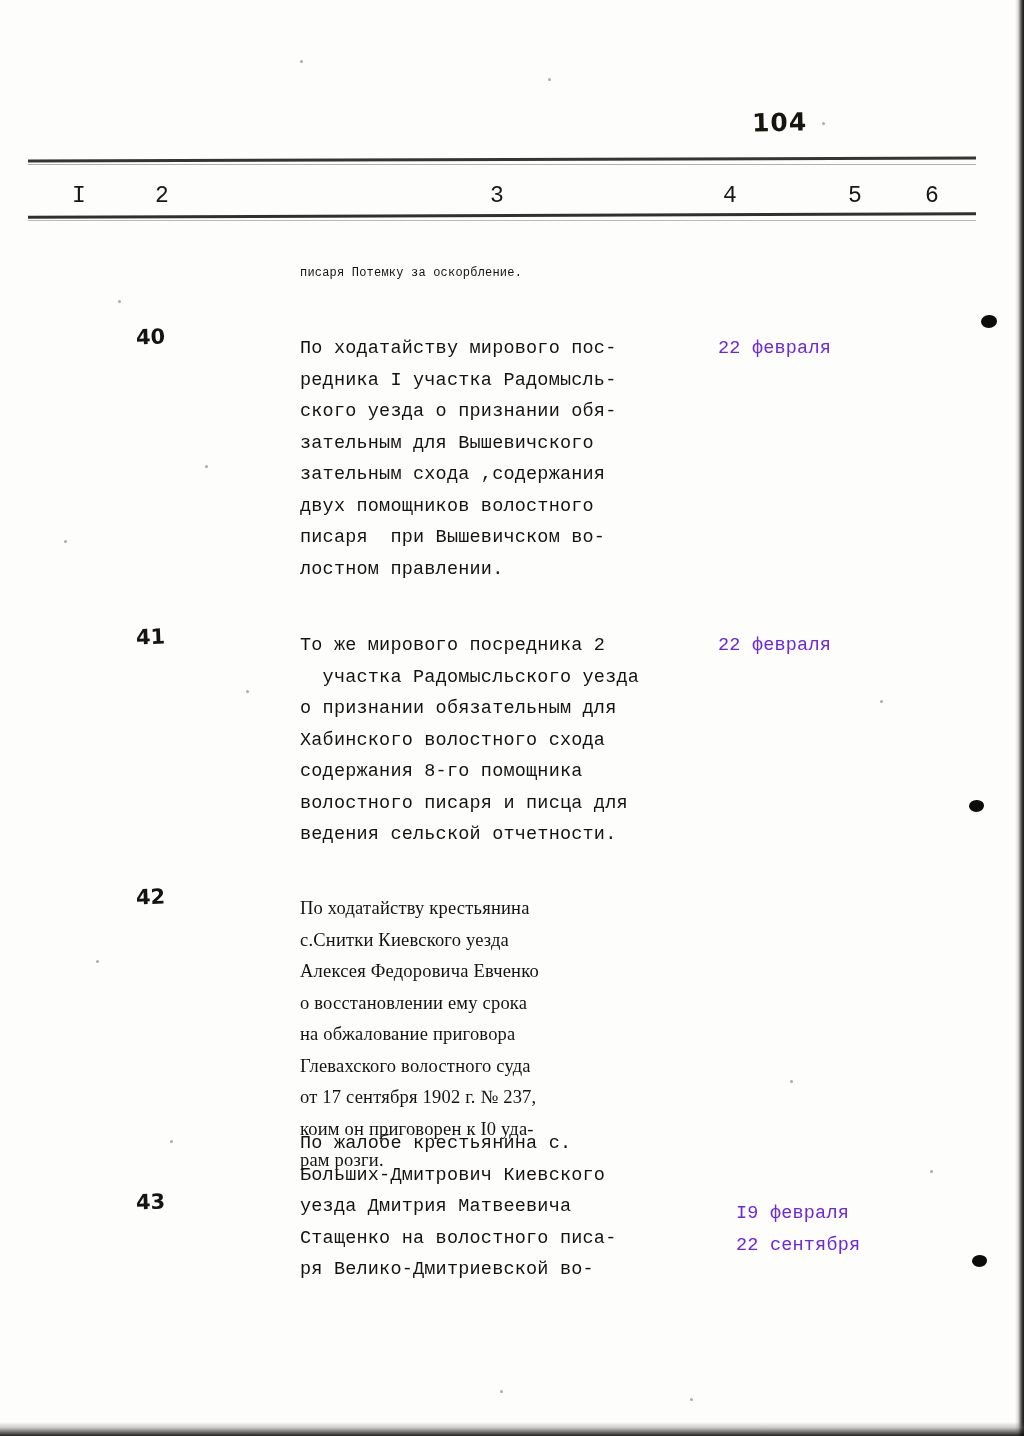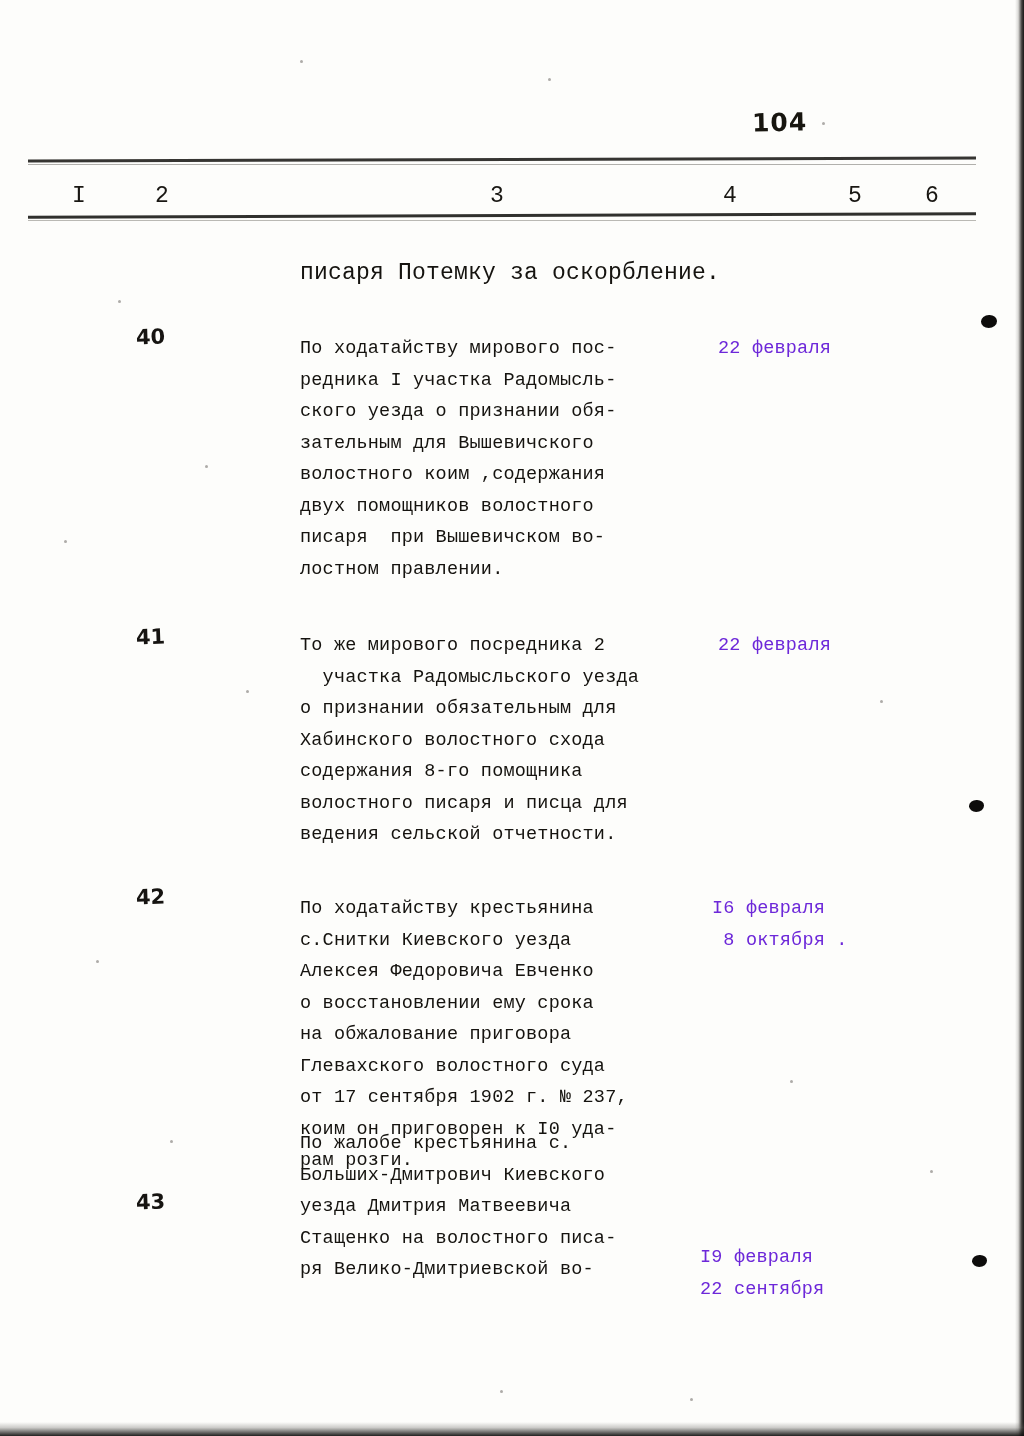--- a/index.html
+++ b/index.html
@@ -123,21 +123,21 @@
     line-height: 31.5px;
     letter-spacing: 0.2px;
     color: #6d28d9;
     white-space: pre-wrap;
   }
   .cont-line {
     position: absolute;
     left: 300px;
     top: 258px;
     font-family: "Liberation Mono", "DejaVu Sans Mono", monospace;
-    font-size: 23px;
+    font-size: 12px;
     line-height: 31.5px;
     letter-spacing: 0.2px;
     color: #15130f;
   }
 </style>
 </head>
 <body>
 
 <div class="page">
 
@@ -156,56 +156,54 @@
   <div class="colnum" style="left:848px;">5</div>
   <div class="colnum" style="left:925px;">6</div>
 
   <div class="cont-line">писаря Потемку  за оскорбление.</div>
 
   <div class="entry-no" style="left:136px; top:325px;">40</div>
   <div class="body-text" style="top:333px;">По ходатайству мирового пос-
 редника I участка Радомысль-
 ского уезда о признании обя-
 зательным для Вышевичского
-волостного коим ,содержания
+зательным схода ,содержания
 двух помощников волостного
 писаря  при Вышевичском во-
 лостном правлении.</div>
   <div class="date-text" style="top:333px;">22 февраля</div>
 
   <div class="entry-no" style="left:136px; top:625px;">41</div>
   <div class="body-text" style="top:630px; width:450px;">То же мирового посредника 2
   участка Радомысльского уезда
 о признании обязательным для
 Хабинского волостного схода
 содержания 8-го помощника
 волостного писаря и писца для
 ведения сельской отчетности.</div>
   <div class="date-text" style="top:630px;">22 февраля</div>
 
   <div class="entry-no" style="left:136px; top:885px;">42</div>
-  <div class="body-text" style="top:893px; width:450px;">По ходатайству крестьянина
+  <div class="body-text" style="top:893px; width:450px;font-family:Liberation Serif, serif;">По ходатайству крестьянина
 с.Снитки Киевского уезда
 Алексея Федоровича Евченко
 о восстановлении ему срока
 на обжалование приговора
 Глевахского волостного суда
 от 17 сентября 1902 г. № 237,
 коим он приговорен к I0 уда-
 рам розги.</div>
-  <div class="date-text" style="top:893px; left:712px;">I6 февраля
- 8 октября .</div>
 
   <div class="entry-no" style="left:136px; top:1190px;">43</div>
   <div class="body-text" style="top:1128px; width:450px;">По жалобе крестьянина с.
 Больших-Дмитрович Киевского
 уезда Дмитрия Матвеевича
 Стащенко на волостного писа-
 ря Велико-Дмитриевской во-</div>
-  <div class="date-text" style="top:1198px; left:700px;margin-top:44px;">I9 февраля
+  <div class="date-text" style="top:1198px; left:736px;">I9 февраля
 22 сентября</div>
 
   <div class="ink-blot" style="left:981px; top:315px; width:16px; height:13px;"></div>
   <div class="ink-blot" style="left:969px; top:800px; width:15px; height:12px;"></div>
   <div class="ink-blot" style="left:972px; top:1255px; width:15px; height:12px;"></div>
 
   <div class="speck" style="left:300px; top:60px;  width:3px; height:3px;"></div>
   <div class="speck" style="left:548px; top:78px;  width:3px; height:3px;"></div>
   <div class="speck" style="left:118px; top:300px; width:3px; height:3px;"></div>
   <div class="speck" style="left:205px; top:465px; width:3px; height:3px;"></div>

